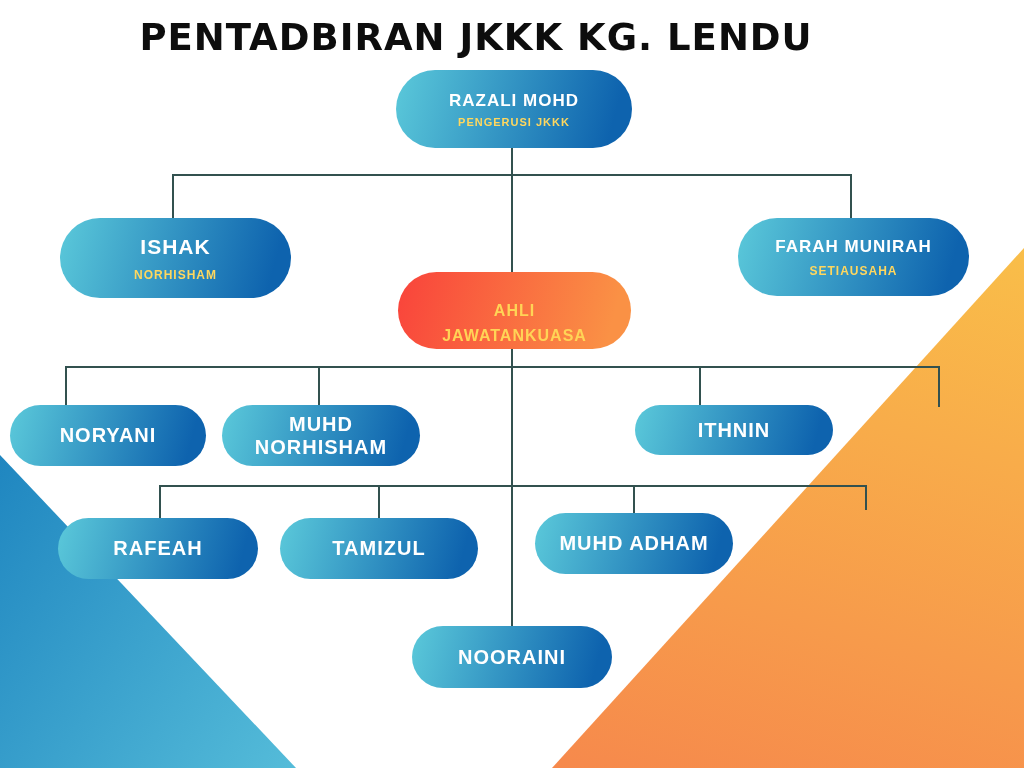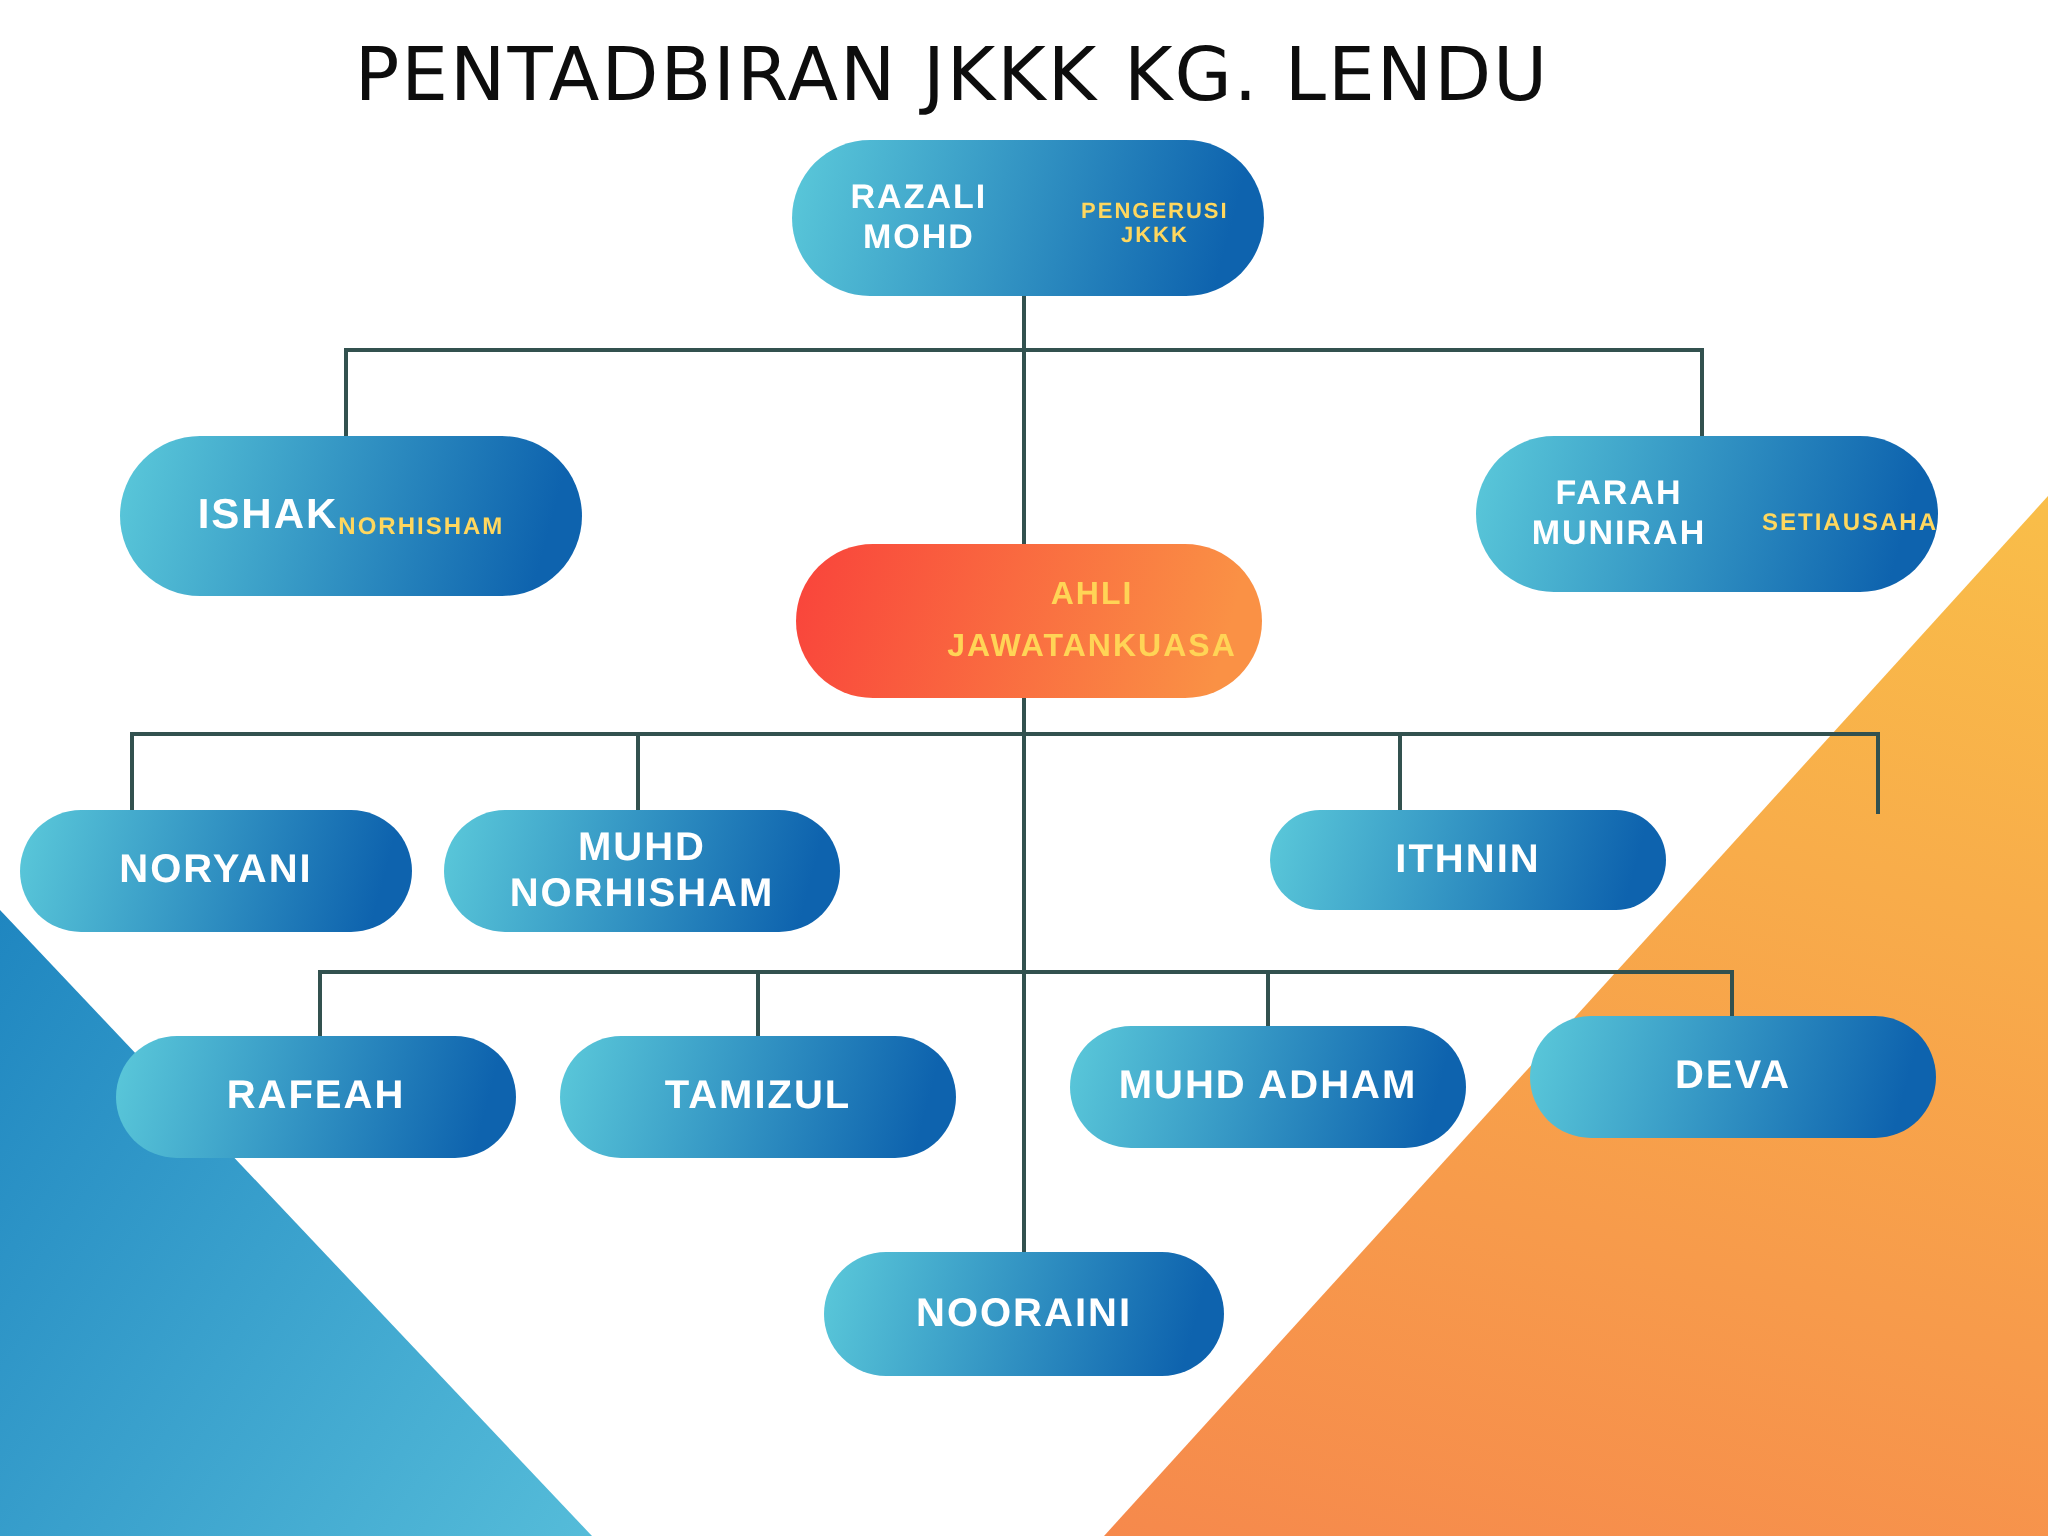--- a/index.html
+++ b/index.html
@@ -22,34 +22,34 @@
   }
   #tri-orange {
     left: 552px; top: 248px; width: 472px; height: 520px;
     background: linear-gradient(195deg, #f9be49 0%, #f6894c 100%);
     clip-path: polygon(100% 0, 100% 100%, 0 100%);
   }
   .ln { position: absolute; background: #32514f; z-index: 1; }
   .node {
     position: absolute; z-index: 2;
     border-radius: 40px;
-    display: flex; flex-direction: row;
+    display: flex; flex-direction: column;
     align-items: center; justify-content: center;
     text-align: center;
   }
   .node-blue { background: linear-gradient(105deg, #5bc9da 0%, #0e63ae 90%); }
   .node-red  { background: linear-gradient(105deg, #f9433b 0%, #fa9145 90%); justify-content: flex-end; }
   .nm  { color: #ffffff; font-weight: bold; letter-spacing: 1px; font-size: 20px; }
   .sub { color: #ffd75e; font-weight: bold; letter-spacing: 1px; font-size: 12px; margin-top: 7px; }
   .gold { color: #ffd456; }
   #title {
     position: absolute; left: 0; top: 16px; width: 952px;
     text-align: center;
     font-family: "DejaVu Sans", sans-serif;
-    font-weight: normal; font-size: 37px; letter-spacing: 1px;
+    font-weight: bold; font-size: 37px; letter-spacing: 1px;
     color: #0d0d0d; z-index: 2;
   }
 </style>
 </head>
 <body>
 
 <div id="canvas">
 
   <div id="tri-blue" class="tri"></div>
   <div id="tri-orange" class="tri"></div>
@@ -104,21 +104,18 @@
 
   <div class="node node-blue" style="left:58px;top:518px;width:200px;height:61px">
     <div class="nm">RAFEAH</div>
   </div>
   <div class="node node-blue" style="left:280px;top:518px;width:198px;height:61px">
     <div class="nm">TAMIZUL</div>
   </div>
   <div class="node node-blue" style="left:535px;top:513px;width:198px;height:61px">
     <div class="nm">MUHD ADHAM</div>
   </div>
-  <div class="node node-blue" style="left:765px;top:508px;width:203px;height:61px">
-    <div class="nm">DEVA</div>
-  </div>
 
   <div class="node node-blue" style="left:412px;top:626px;width:200px;height:62px">
     <div class="nm">NOORAINI</div>
   </div>
 
 </div>
 
 </body></html>

